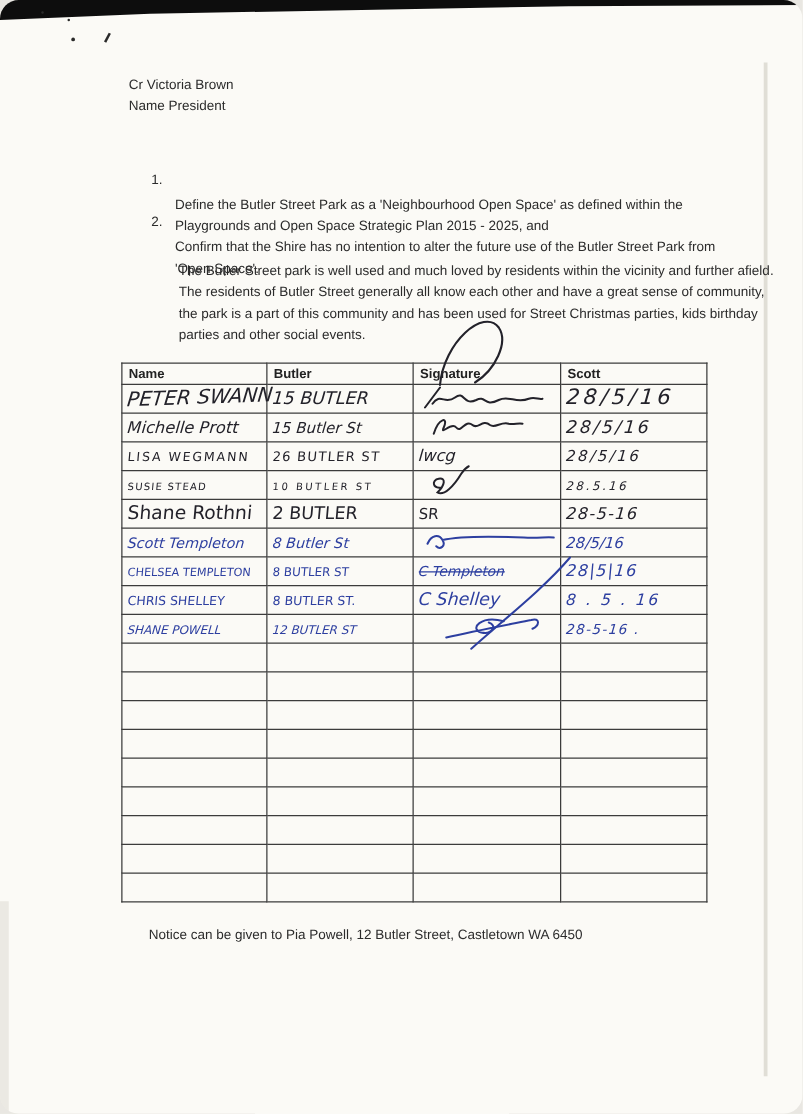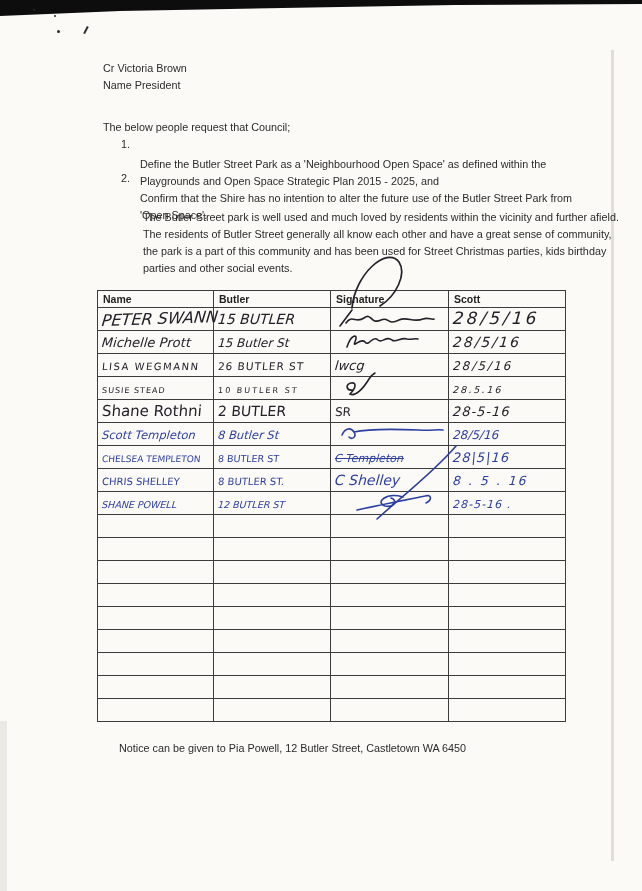--- a/index.html
+++ b/index.html
@@ -8,20 +8,21 @@
     --ink-black:#23222a;
     --ink-blue:#2d3fa0;
     --printed:#2b2b2b;
     --border:#3c3c3c;
   }
   html,body{margin:0;padding:0;background:#e9e7e2;}
   .page{
     position:relative;width:642px;height:891px;margin:0 auto;
     background:var(--paper);overflow:hidden;
     font-family:"Liberation Sans",sans-serif;
+    border-radius:15px;
   }
   
   .scan-band{position:absolute;left:0;top:0;width:642px;height:18px;pointer-events:none;}
   .edge-shadow-right{position:absolute;top:50px;bottom:30px;left:611px;width:3px;
     background:rgba(175,168,155,0.35);}
   .edge-shadow-left{position:absolute;left:0;bottom:0;width:7px;height:170px;
     background:rgba(200,194,183,0.30);}
   .ink-dot{position:absolute;background:#2a2a2a;border-radius:50%;}
   .ink-tick{position:absolute;width:1.5px;height:8px;background:#2a2a2a;transform:rotate(28deg);}
 
@@ -103,21 +104,20 @@
   <div class="ink-dot" style="left:54px;top:15px;width:2px;height:2px;"></div>
   <div class="ink-dot" style="left:57px;top:30px;width:3px;height:3px;"></div>
   <div class="ink-tick" style="left:85px;top:26px;"></div>
 
   <div class="edge-shadow-right"></div>
   <div class="edge-shadow-left"></div>
 
   <div class="print" style="left:103px;top:60px;">Cr Victoria Brown</div>
   <div class="print" style="left:103px;top:77px;">Name President</div>
 
-  <div class="print" style="left:103px;top:119px;">The below people request that Council;</div>
 
   <div class="print req-item" style="top:136px;">
     <span class="req-num">1.</span>
     <span class="req-text">Define the Butler Street Park as a 'Neighbourhood Open Space' as defined within the Playgrounds and Open Space Strategic Plan 2015 - 2025, and</span>
   </div>
   <div class="print req-item" style="top:170px;">
     <span class="req-num">2.</span>
     <span class="req-text">Confirm that the Shire has no intention to alter the future use of the Butler Street Park from 'Open Space'.</span>
   </div>
 

